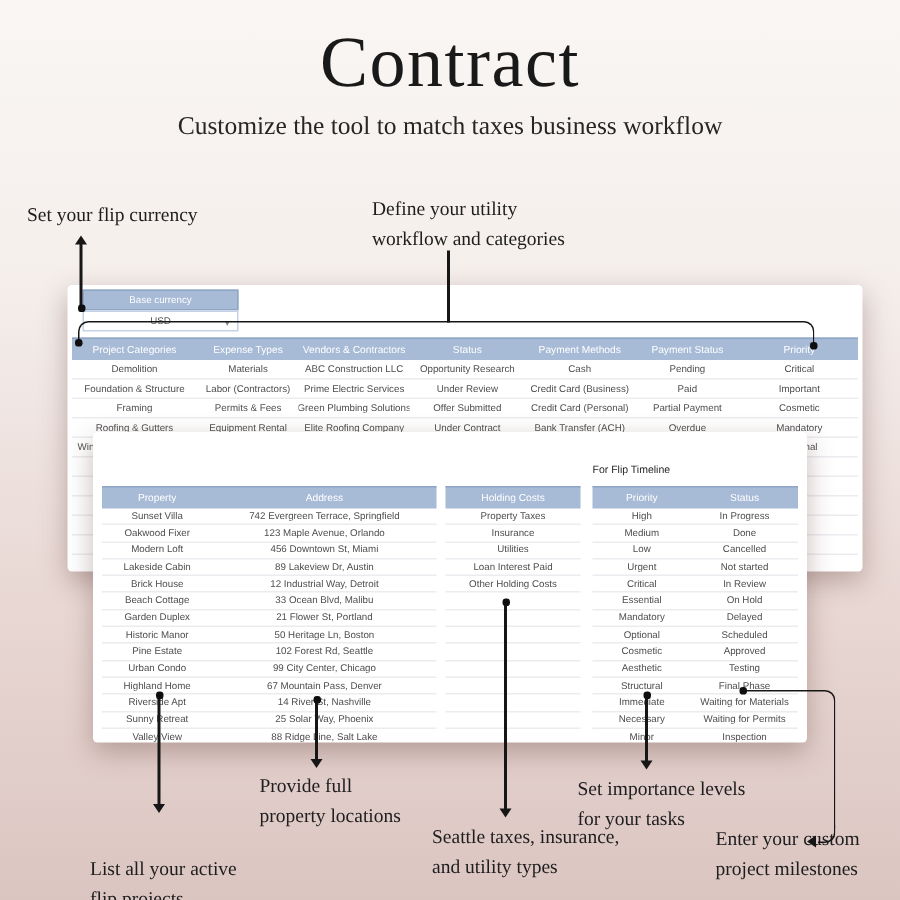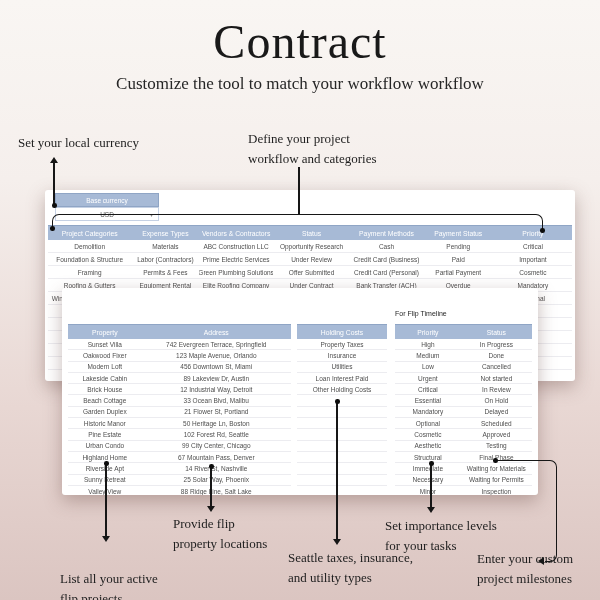--- a/index.html
+++ b/index.html
@@ -71,28 +71,28 @@
   .hookB{
     position:absolute;left:545px;top:550px;width:12px;height:12px;z-index:6;
     border-right:1.5px solid #161616;border-bottom:1.5px solid #161616;
     border-radius:0 0 7px 0;box-sizing:border-box;
   }
 </style>
 </head>
 <body>
 
 <div class="title">Contract</div>
-<div class="subtitle">Customize the tool to match your workflow workflow</div>
-
-<div class="ann" style="left:18px;top:133px;">Set your local currency</div>
-<div class="ann" style="left:248px;top:129px;">Define your project
+<div class="subtitle">Customize the tool to match taxes business workflow</div>
+
+<div class="ann" style="left:18px;top:133px;">Set your flip currency</div>
+<div class="ann" style="left:248px;top:129px;">Define your utility
 workflow and categories</div>
 <div class="ann" style="left:60px;top:569px;">List all your active
 flip projects</div>
-<div class="ann" style="left:173px;top:514px;">Provide flip
+<div class="ann" style="left:173px;top:514px;">Provide full
 property locations</div>
 <div class="ann" style="left:288px;top:548px;">Seattle taxes, insurance,
 and utility types</div>
 <div class="ann" style="left:385px;top:516px;">Set importance levels
 for your tasks</div>
 <div class="ann" style="left:477px;top:549px;">Enter your custom
 project milestones</div>
 
 <div class="sheet" id="sheet1">
   <div class="bc-head">Base currency</div>

